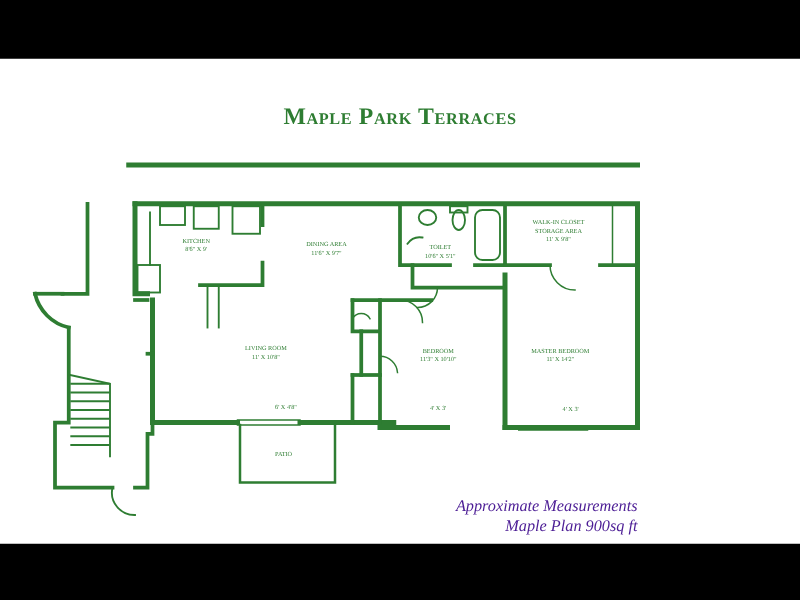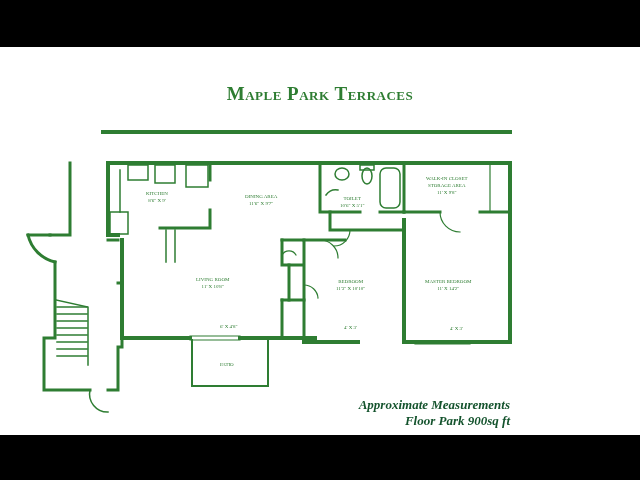--- a/index.html
+++ b/index.html
@@ -4,21 +4,21 @@
 <style>
   html,body{margin:0;padding:0;}
   body{width:640px;height:480px;background:#000;position:relative;overflow:hidden;font-family:"Liberation Serif",serif;}
   .canvas{position:absolute;left:0;top:47px;width:640px;height:388px;background:#fff;}
   .title{position:absolute;left:0;width:640px;text-align:center;color:#2e7d32;font-weight:bold;font-variant:small-caps;font-family:"Liberation Serif",serif;letter-spacing:0.5px;}
   .t1{top:36px;font-size:19px;}
   .t2{top:57px;font-size:19px;}
   .rule{position:absolute;left:101px;top:83px;width:411px;height:4px;background:#2e7d32;}
   svg{position:absolute;left:0;top:0;}
   .lbl{position:absolute;font-size:5px;color:#2e7d32;text-align:center;line-height:7px;font-family:"Liberation Serif",serif;white-space:nowrap;}
-  .foot{position:absolute;right:130px;color:#14532d;font-style:italic;font-weight:bold;font-size:13px;font-family:"Liberation Serif",serif;text-align:right;}
+  .foot{position:absolute;right:130px;color:#4c1d95;font-style:italic;font-weight:normal;font-size:13px;font-family:"Liberation Serif",serif;text-align:right;}
   .f1{top:350px;}
   .f2{top:366px;}
 </style>
 </head>
 <body>
 
 <div class="canvas">
   <div class="title t1">Maple Park Terraces</div>
   <div class="rule"></div>
 
@@ -142,14 +142,14 @@
   </div>
   <div class="lbl" style="left:344px;top:277px;">4' X 3'</div>
   <div class="lbl" style="left:425px;top:231px;">
     <div>MASTER BEDROOM</div>
     <div>11' X 14'2"</div>
   </div>
   <div class="lbl" style="left:450px;top:278px;">4' X 3'</div>
   <div class="lbl" style="left:220px;top:314px;">PATIO</div>
 
   <div class="foot f1">Approximate Measurements</div>
-  <div class="foot f2">Floor Park 900sq ft</div>
+  <div class="foot f2">Maple Plan 900sq ft</div>
 </div>
 
 </body></html>

